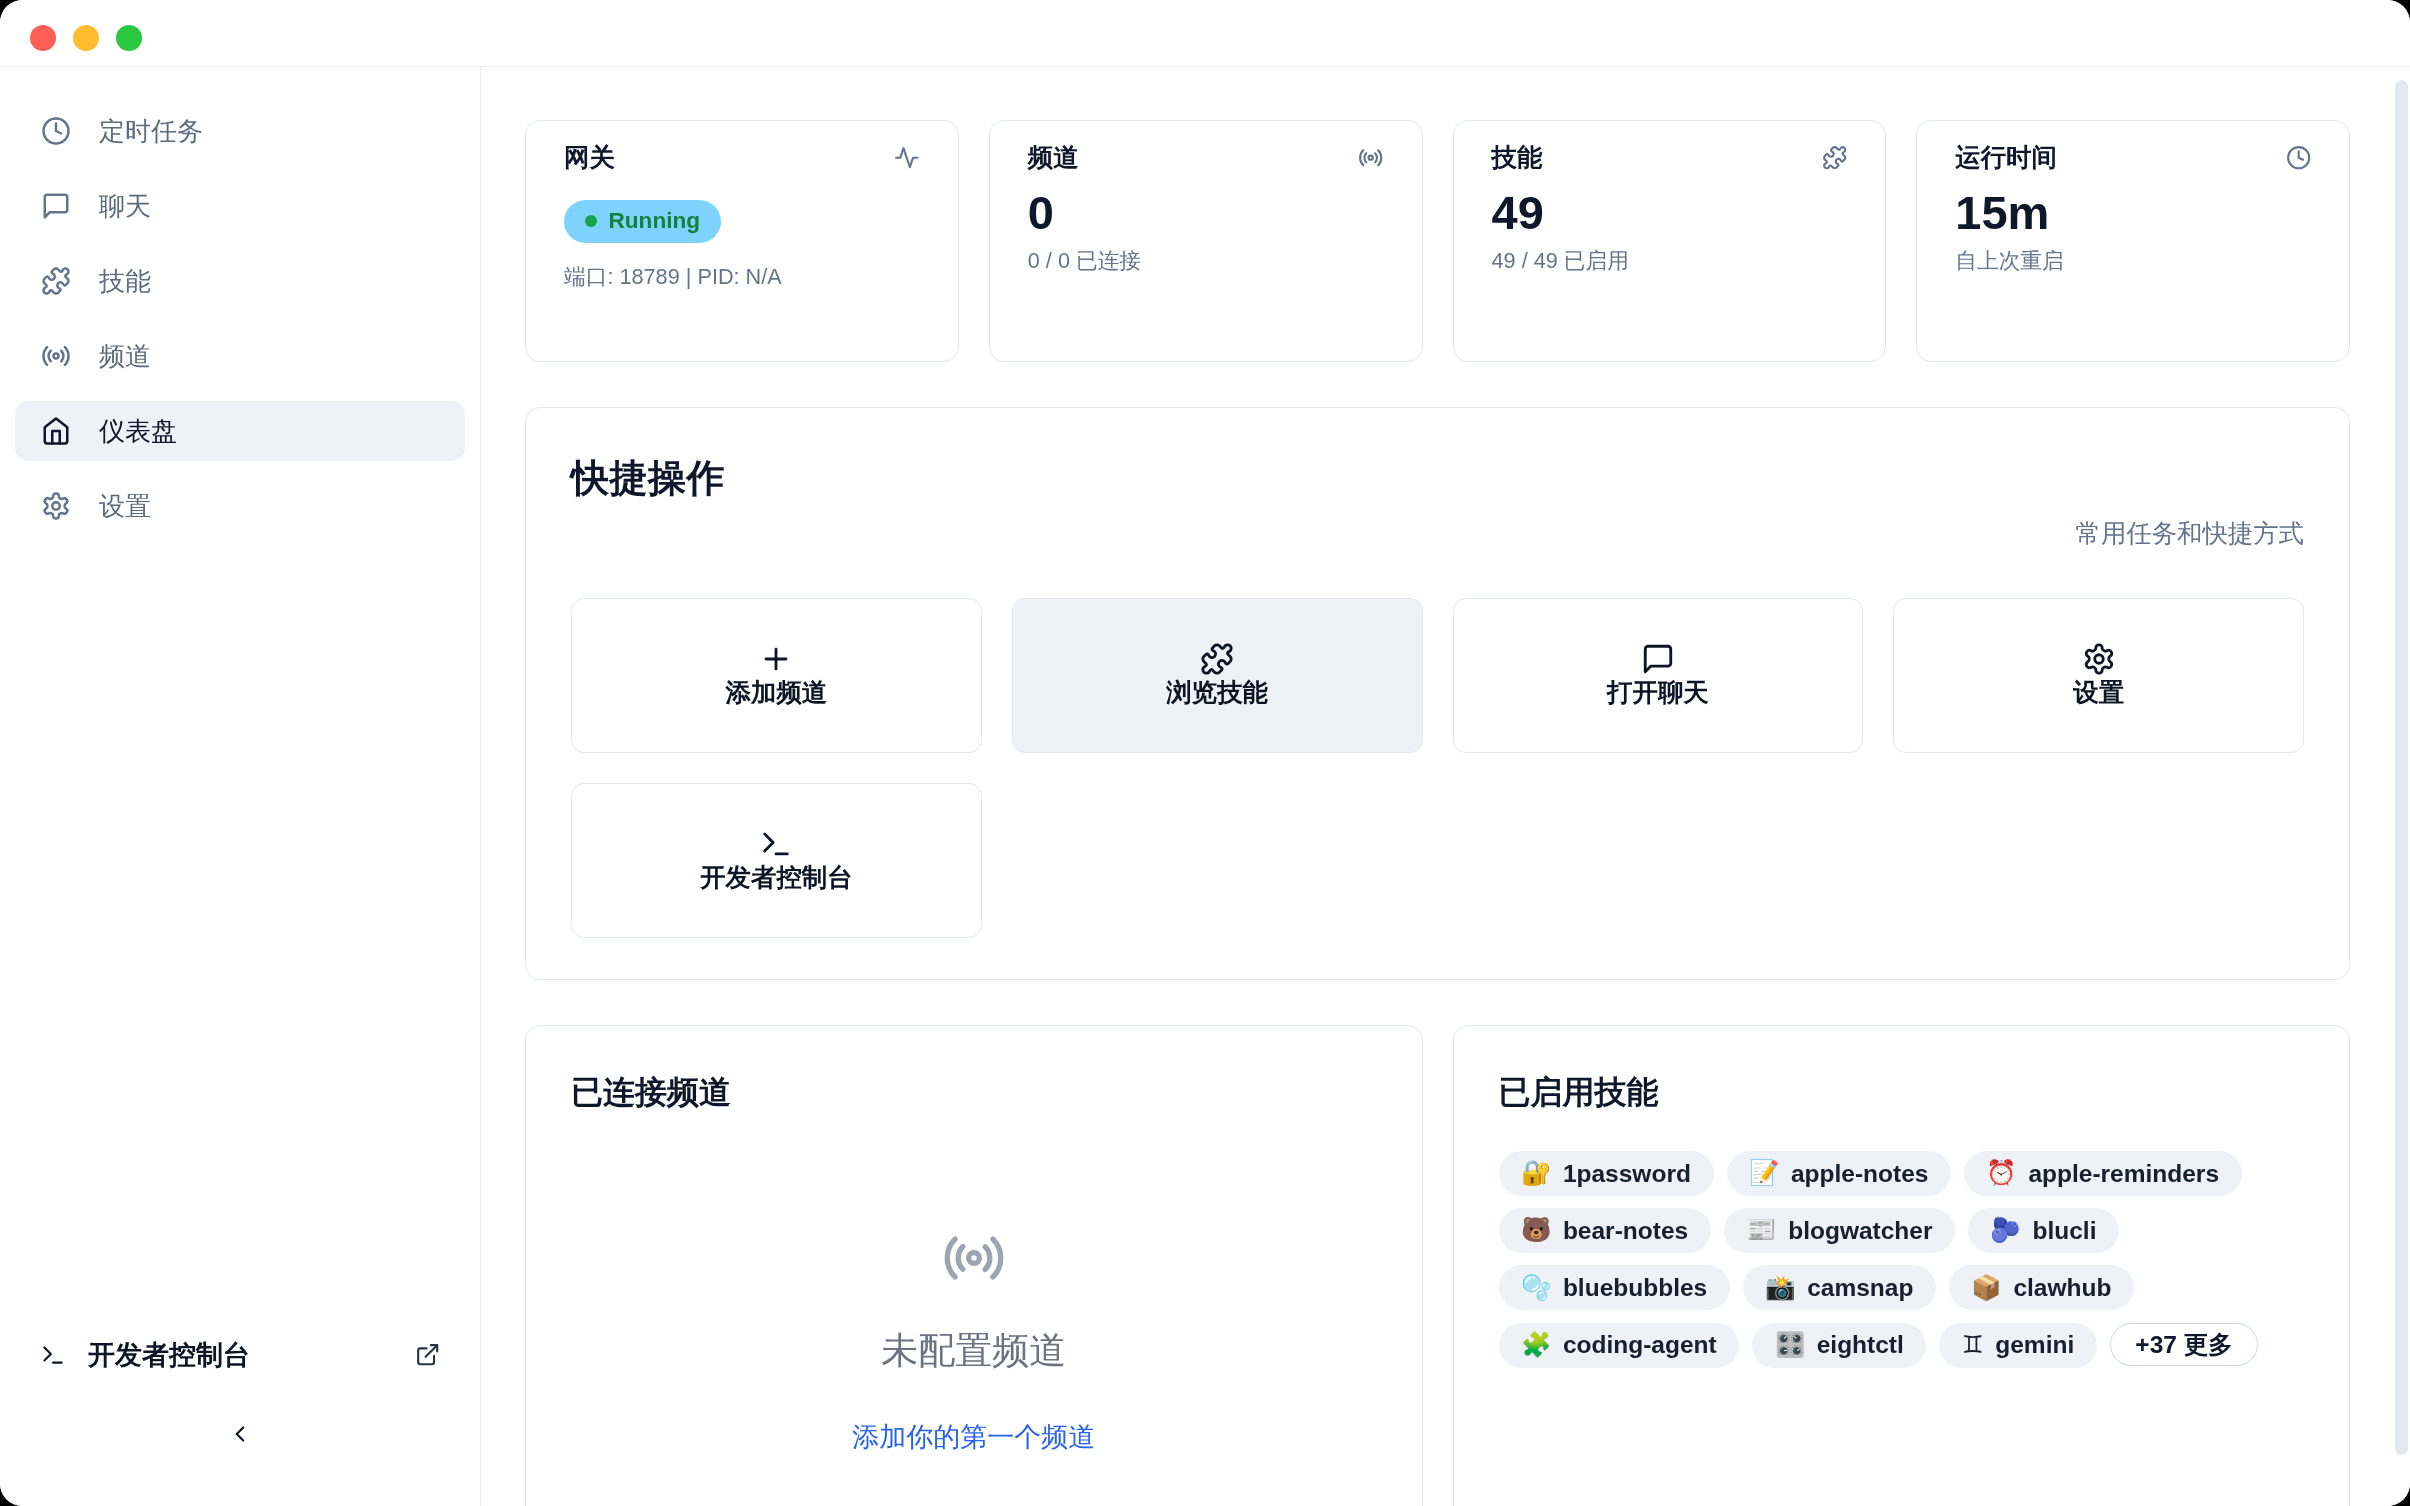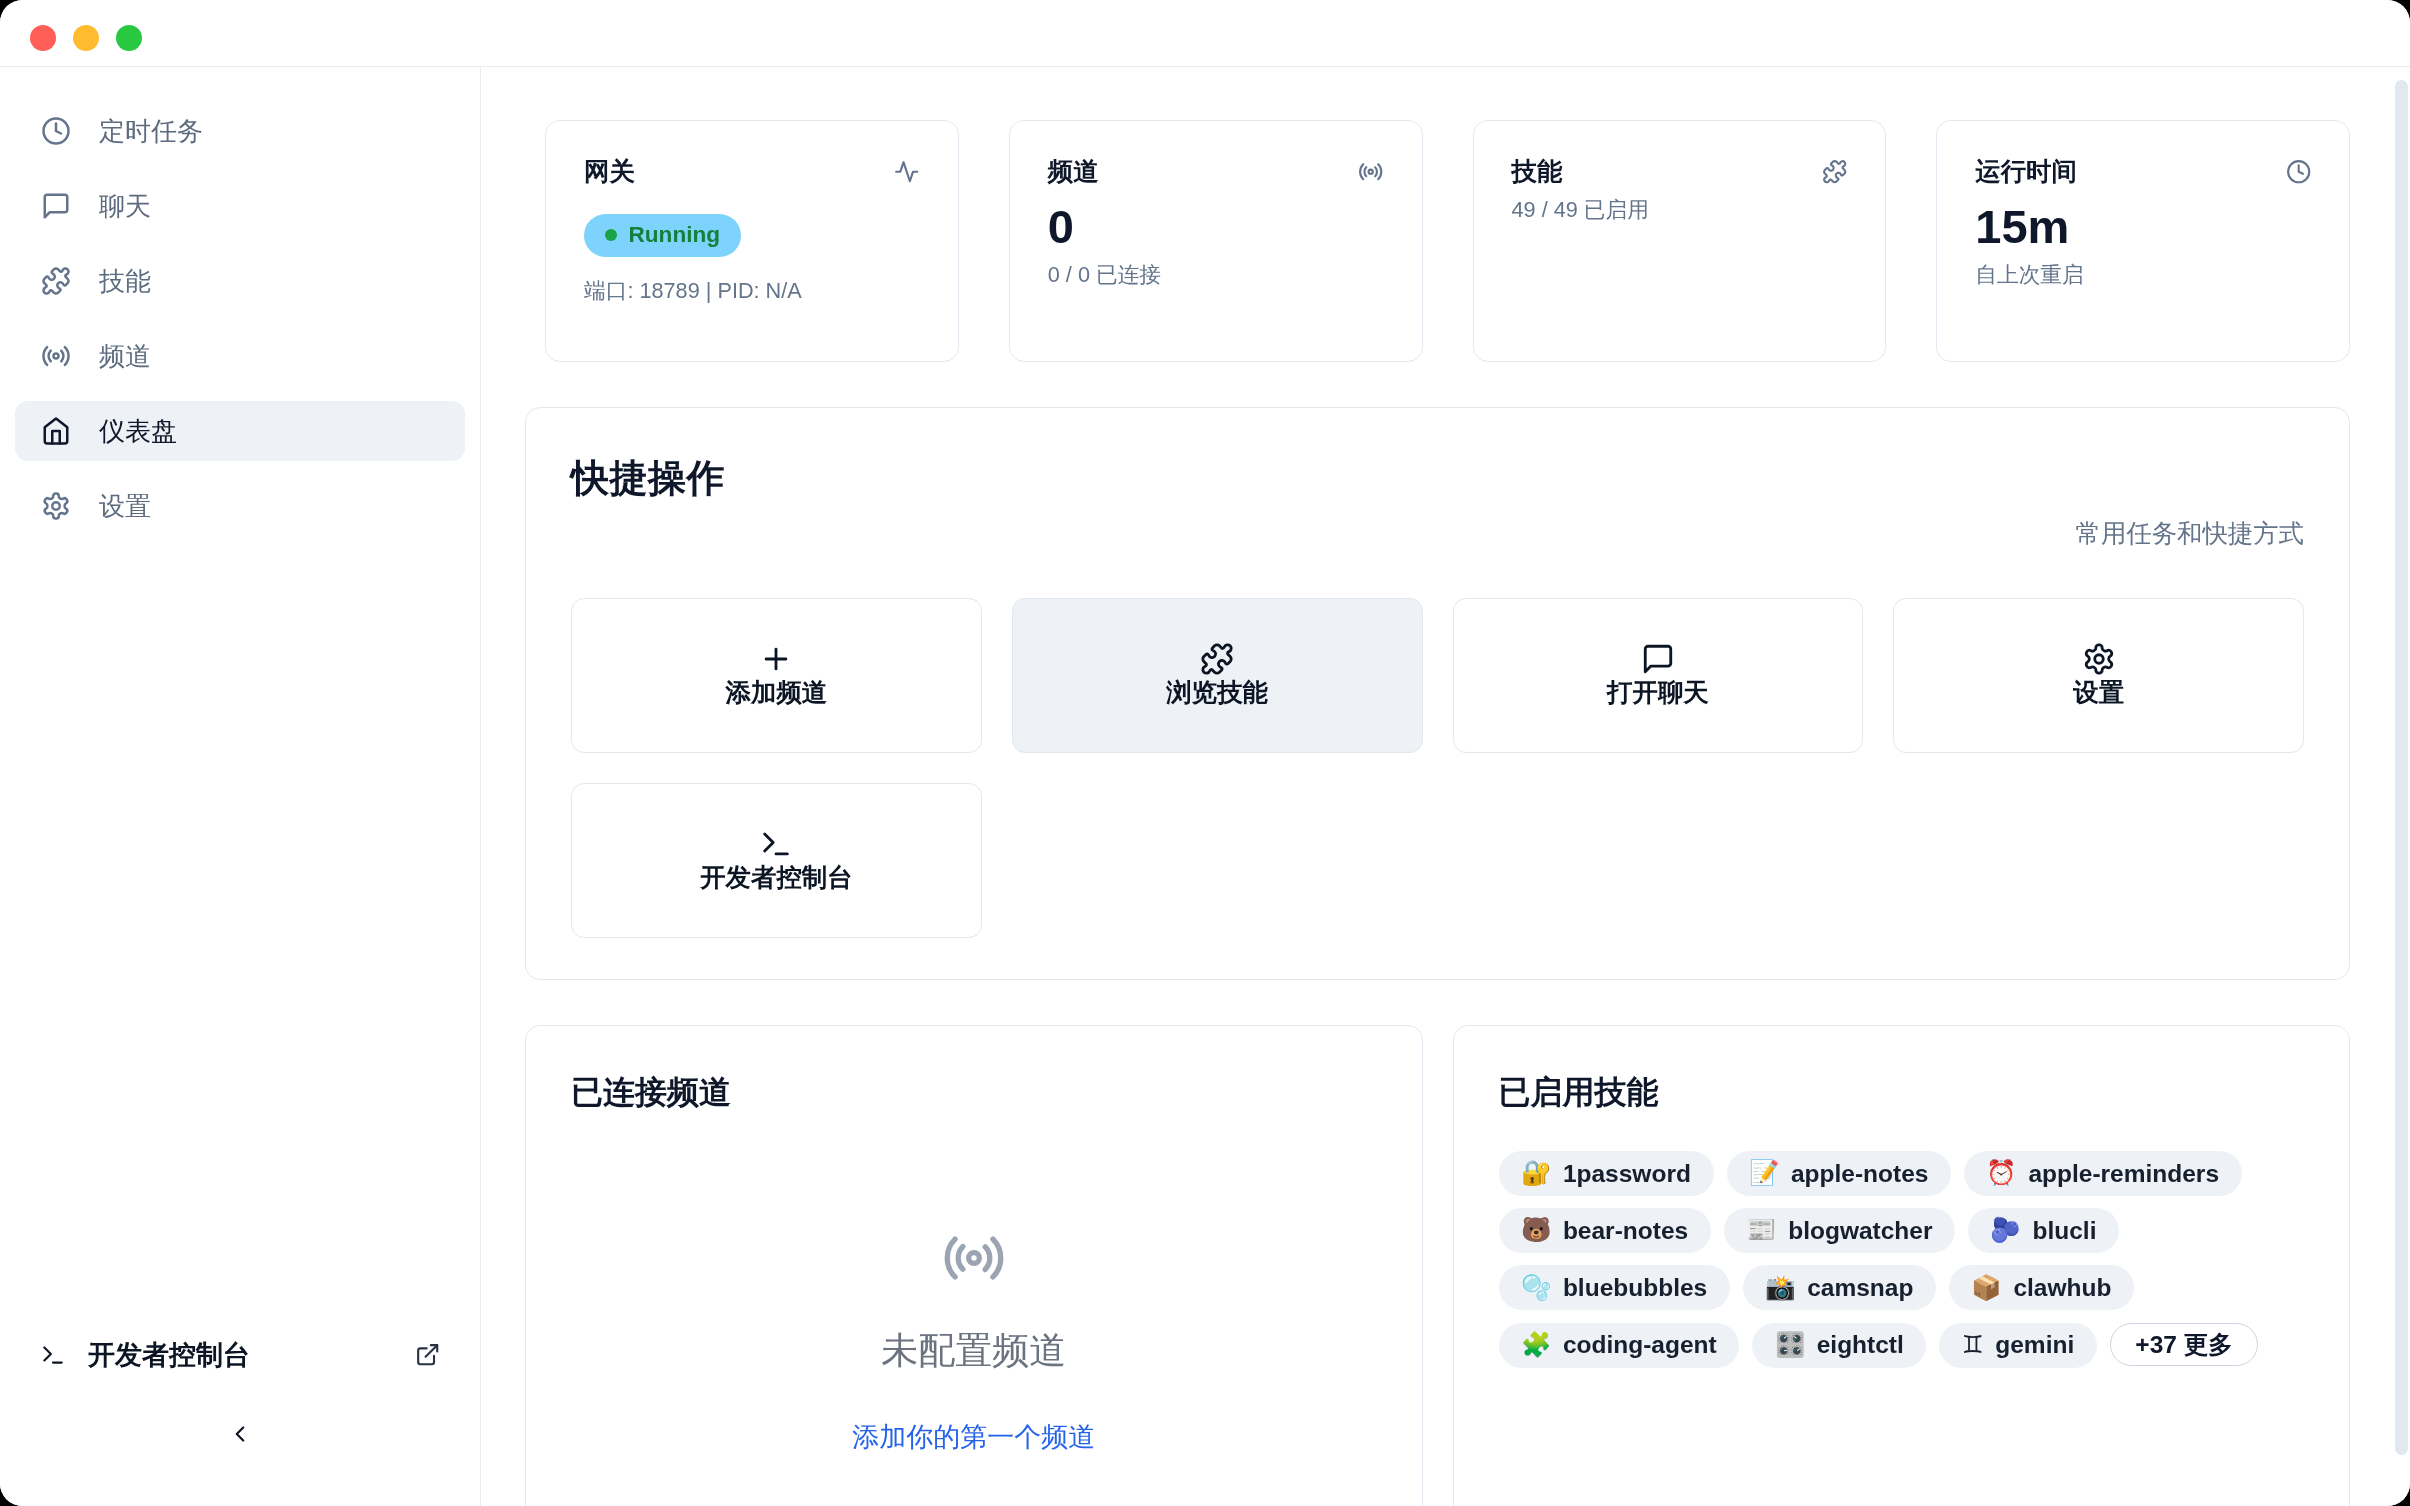--- a/index.html
+++ b/index.html
@@ -19,21 +19,21 @@
   .side-footer{margin-top:auto;display:flex;flex-direction:column;gap:34px;padding:0 24.5px 19px 24.5px;}
   .dev-row{display:flex;align-items:center;height:53px;}
   .dev-row .t-icon{width:26px;height:26px;color:#0b1524;}
   .dev-row .dev-label{margin-left:22.6px;font-size:27px;font-weight:600;color:#0b1524;flex:1;}
   .dev-row .ext-icon{width:25.4px;height:25.4px;color:#273244;}
   .collapse-row{display:flex;justify-content:center;align-items:center;height:38px;}
   .collapse-row .c-icon{width:26px;height:26px;color:#0b1524;}
   
   .main{position:absolute;left:482px;top:67px;right:0;bottom:0;box-sizing:border-box;padding:53px 60px 0 43px;overflow:hidden;background:#fff;}
   .stats{display:grid;grid-template-columns:repeat(4,1fr);gap:30px;}
-  .card{box-sizing:border-box;border:0.9px solid #e2e8f0;border-radius:15px;height:242px;padding:34px 38px;background:#fff;margin-left:20px;}
+  .card{box-sizing:border-box;border:0.9px solid #e2e8f0;border-radius:15px;height:242px;padding:20px 38px;background:#fff;}
   .card-head{display:flex;justify-content:space-between;align-items:center;}
   .card-title{font-size:25.4px;font-weight:600;color:#0f172a;}
   .card-icon{width:25.4px;height:25.4px;color:#64748b;}
   .pill{display:inline-flex;align-items:center;gap:11.3px;margin-top:24.5px;border-radius:941px;padding:8.5px 21px;font-size:22.6px;font-weight:600;}
   .dot{width:12.2px;height:12.2px;border-radius:50%;}
   .card-sub{margin-top:19px;font-size:21.7px;color:#64748b;}
   .card-value{margin-top:11.3px;font-size:47px;font-weight:800;color:#0f172a;line-height:1.15;}
   .card-sub2{margin-top:5.6px;font-size:21.7px;color:#64748b;}
   
   .qa{box-sizing:border-box;margin-top:45px;border:0.9px solid #e2e8f0;border-radius:15px;padding:45px;height:573px;}
@@ -195,20 +195,21 @@
 
       <div class="card">
         <div class="card-head">
           <span class="card-title">技能</span>
           <span class="card-icon">
               <svg viewBox="0 0 24 24" fill="none" stroke="currentColor" stroke-width="2" stroke-linecap="round" stroke-linejoin="round">
                 <path d="M19.439 7.85c-.049.322.059.648.289.878l1.568 1.568c.47.47.706 1.087.706 1.704s-.235 1.233-.706 1.704l-1.611 1.611a.98.98 0 0 1-.837.276c-.47-.07-.802-.48-.968-.925a2.501 2.501 0 1 0-3.214 3.214c.446.166.855.497.925.968a.979.979 0 0 1-.276.837l-1.61 1.61a2.404 2.404 0 0 1-1.705.707 2.402 2.402 0 0 1-1.704-.706l-1.568-1.568a1.026 1.026 0 0 0-.877-.29c-.493.074-.84.504-1.02.968a2.5 2.5 0 1 1-3.237-3.237c.464-.18.894-.527.967-1.02a1.026 1.026 0 0 0-.289-.877l-1.568-1.568A2.402 2.402 0 0 1 1.998 12c0-.617.236-1.234.706-1.704L4.23 8.77c.24-.24.581-.353.917-.303.515.077.877.528 1.073 1.01a2.5 2.5 0 1 0 3.259-3.259c-.482-.196-.933-.558-1.01-1.073-.05-.336.062-.676.303-.917l1.525-1.525A2.402 2.402 0 0 1 12 1.998c.617 0 1.234.236 1.704.706l1.568 1.568c.23.23.556.338.877.29.493-.074.84-.504 1.02-.968a2.5 2.5 0 1 1 3.237 3.237c-.464.18-.894.527-.967 1.02Z"></path>
               </svg>
             </span>
         </div>
+        <div class="card-value">49</div>
         <div class="card-sub2">49 / 49 已启用</div>
       </div>
 
       <div class="card">
         <div class="card-head">
           <span class="card-title">运行时间</span>
           <span class="card-icon">
               <svg viewBox="0 0 24 24" fill="none" stroke="currentColor" stroke-width="2" stroke-linecap="round" stroke-linejoin="round">
                 <circle cx="12" cy="12" r="10"></circle>
                 <polyline points="12 6 12 12 16 14"></polyline>

